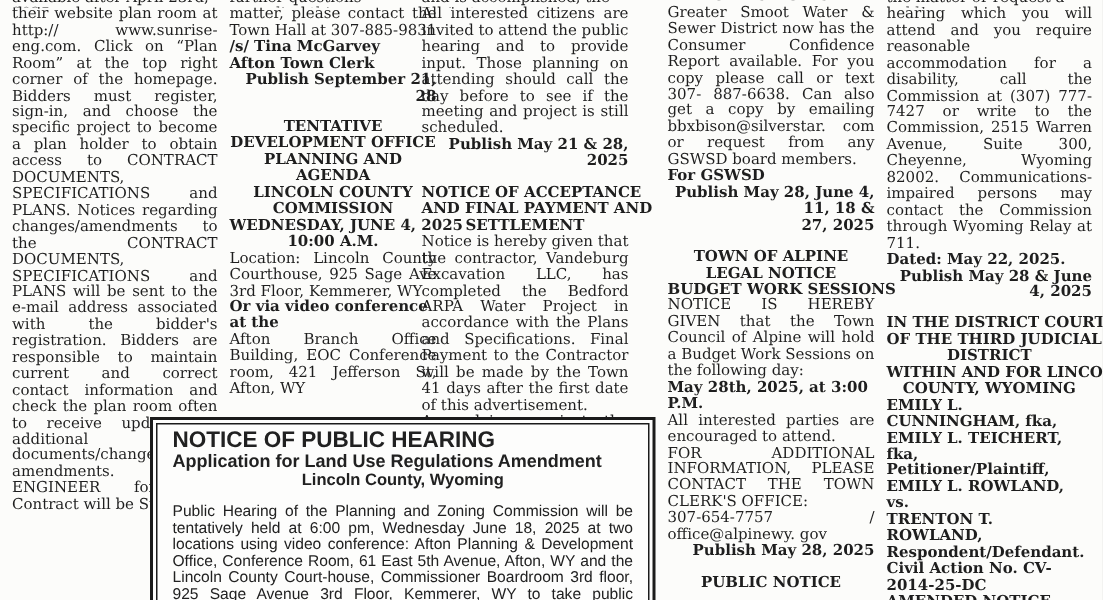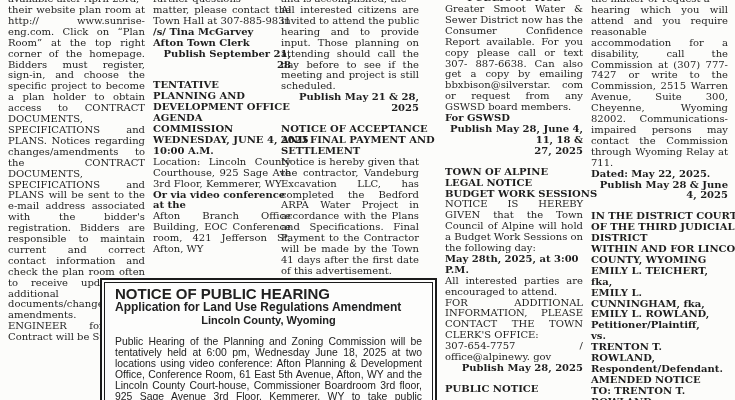--- a/index.html
+++ b/index.html
@@ -10,21 +10,21 @@
   }
   .col{position:absolute;top:0;font-size:10px;line-height:10.9px;}
   #col1{left:8px;width:137px;}
   #col2{left:153px;width:138px;}
   #col3{left:281px;width:138px;}
   #col4{left:445px;width:138px;}
   #col5{left:591px;width:137px;}
   .blk{margin:0;}
   .para{text-align:justify;}
   .line{text-align:left;font-weight:bold;}
-  .heading{font-weight:bold;}
+  .heading{font-weight:bold;text-align:center;}
   .heading div{white-space:nowrap;}
   .publish{font-weight:bold;text-align:right;}
   .gap{height:10px;}
   .clipped{height:5px;overflow:hidden;text-align:left;}
   .clipped span{display:block;margin-top:-6px;}
   .clipped-heading{height:4px;overflow:hidden;text-align:center;font-weight:bold;}
   .clipped-heading span{display:block;margin-top:-7px;}
 
   #hearing-box{
     position:absolute;left:100px;top:278px;width:337px;height:134px;
@@ -57,23 +57,24 @@
       </div>
       <div class="blk para">matter, please contact the Town Hall at 307-885-9831</div>
       <div class="blk line">/s/ Tina McGarvey</div>
       <div class="blk line">Afton Town Clerk</div>
       <div class="blk publish">
         <div>Publish September 21, 28</div>
       </div>
       <div class="blk gap"></div>
       <div class="blk heading">
         <div>TENTATIVE</div>
+        <div>DEVELOPMENT OFFICE</div>
         <div>PLANNING AND</div>
-        <div>DEVELOPMENT OFFICE</div>
         <div>AGENDA</div>
+        <div>LINCOLN COUNTY</div>
         <div>COMMISSION</div>
         <div>WEDNESDAY, JUNE 4, 2025</div>
         <div>10:00 A.M.</div>
       </div>
       <div class="blk para">Location: Lincoln County Courthouse, 925 Sage Ave 3rd Floor, Kemmerer, WY</div>
       <div class="blk line">Or via video conference at the</div>
       <div class="blk para">Afton Branch Office Building, EOC Conference room, 421 Jefferson St, Afton, WY</div>
     </div>
   <div class="col" id="col3">
       <div class="blk clipped">
@@ -131,27 +132,28 @@
         <div>Publish May 28 &amp; June 4, 2025</div>
       </div>
       <div class="blk gap"></div>
       <div class="blk heading">
         <div>IN THE DISTRICT COURT</div>
         <div>OF THE THIRD JUDICIAL</div>
         <div>DISTRICT</div>
         <div>WITHIN AND FOR LINCOLN</div>
         <div>COUNTY, WYOMING</div>
       </div>
+      <div class="blk line">EMILY L. CUNNINGHAM, fka,</div>
       <div class="blk line">EMILY L. TEICHERT, fka,</div>
-      <div class="blk line">EMILY L. CUNNINGHAM, fka,</div>
+      <div class="blk line">Petitioner/Plaintiff,</div>
       <div class="blk line">EMILY L. ROWLAND,</div>
-      <div class="blk line">Petitioner/Plaintiff,</div>
       <div class="blk line">vs.</div>
       <div class="blk line">TRENTON T. ROWLAND,</div>
       <div class="blk line">Respondent/Defendant.</div>
+      <div class="blk line">Civil Action No. CV-2014-25-DC</div>
       <div class="blk line">AMENDED NOTICE</div>
       <div class="blk line">TO: TRENTON T. ROWLAND,</div>
     </div>
 
   <div id="hearing-box">
     <div id="hearing-box-inner">
       <div class="box-title">NOTICE OF PUBLIC HEARING</div>
       <div class="box-subtitle">Application for Land Use Regulations Amendment</div>
       <div class="box-loc">Lincoln County, Wyoming</div>
       <div class="box-para">Public Hearing of the Planning and Zoning Commission will be tentatively held at 6:00 pm, Wednesday June 18, 2025 at two locations using video conference:  Afton Planning &amp; Development Office, Conference Room, 61 East 5th Avenue, Afton, WY and the Lincoln County Court-house, Commissioner Boardroom 3rd floor, 925 Sage Avenue 3rd Floor, Kemmerer, WY to take public comments regarding the following:</div>

